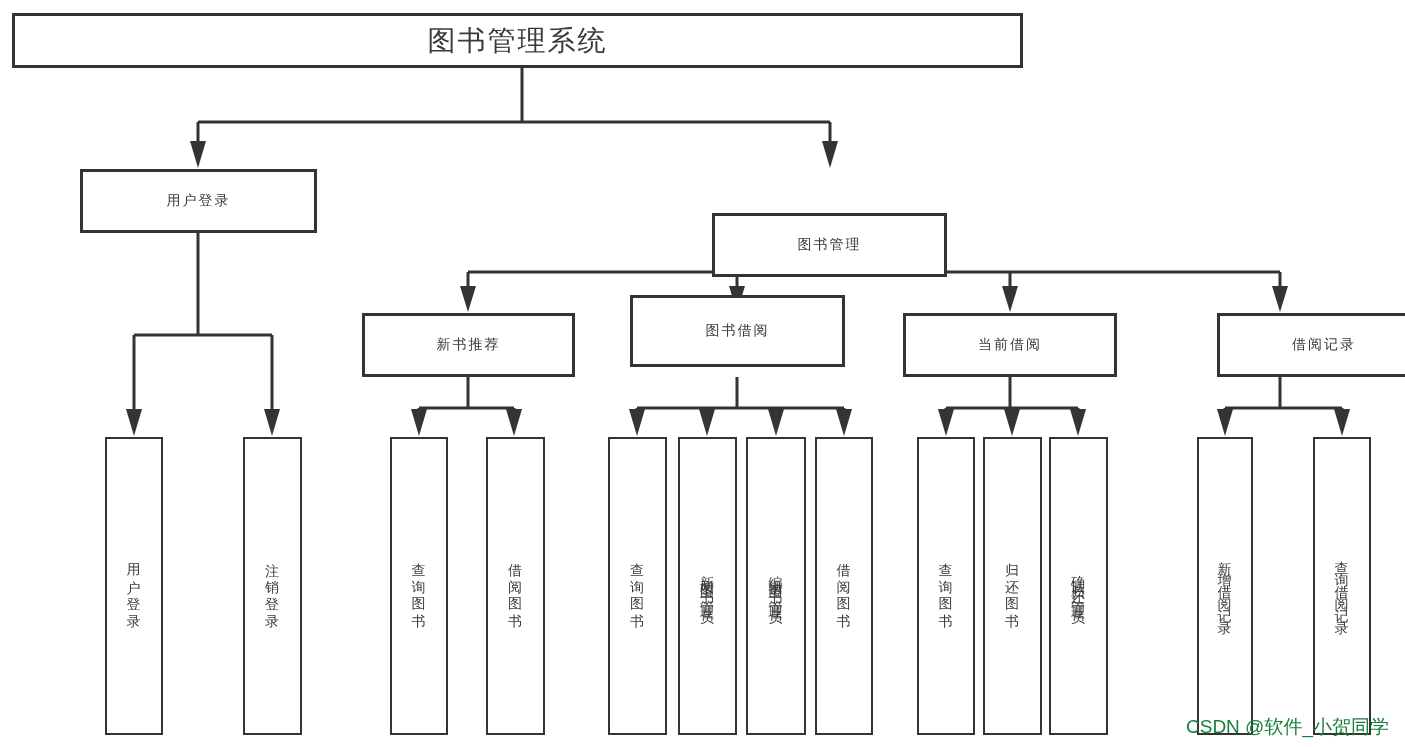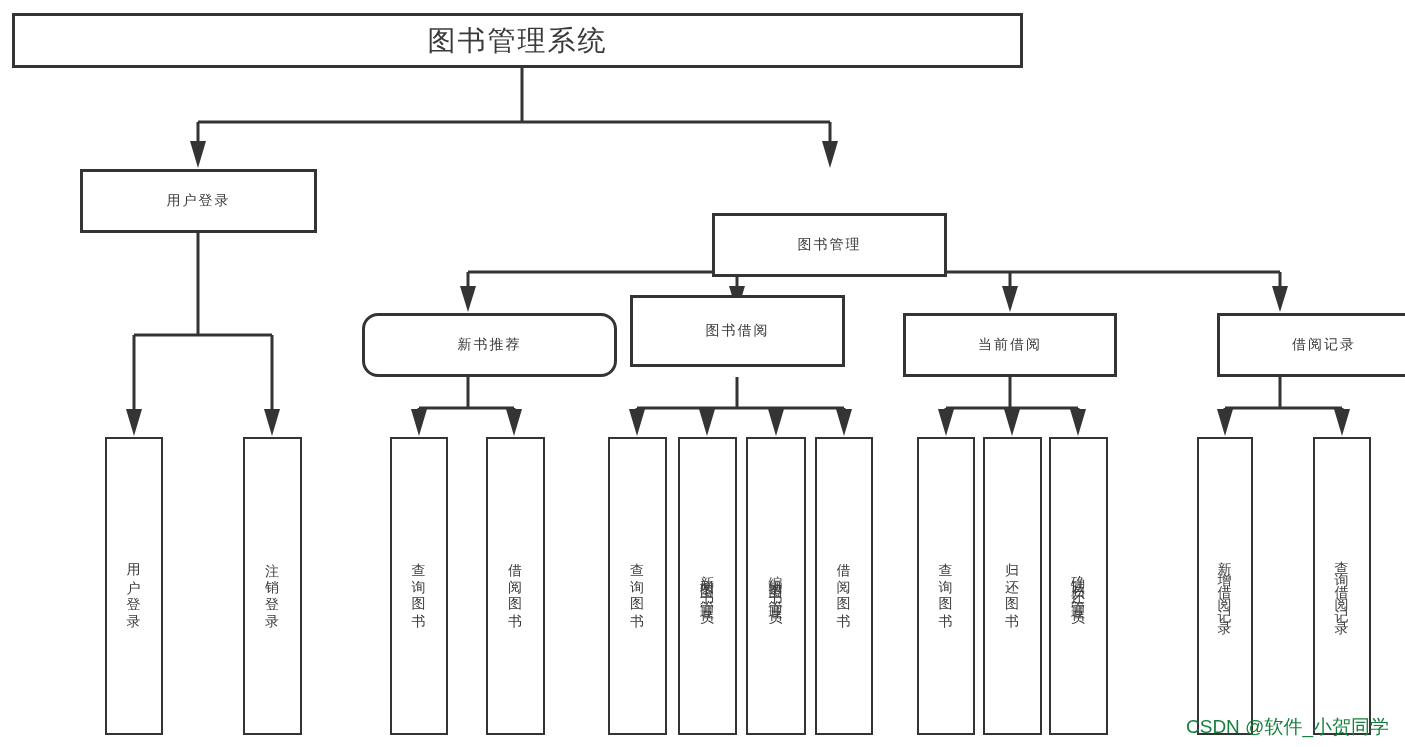--- a/index.html
+++ b/index.html
@@ -100,21 +100,21 @@
     <span>图书管理系统</span>
   </div>
 
   <div class="node lv2" style="left:80px;top:169px;width:237px;height:64px;">
     <span>用户登录</span>
   </div>
   <div class="node lv2" style="left:712px;top:169px;width:235px;height:64px;margin-top:44px;">
     <span>图书管理</span>
   </div>
 
-  <div class="node lv3" style="left:362px;top:313px;width:255px;height:64px;border-radius:16px;">
+  <div class="node lv3" style="left:362px;top:313px;width:213px;height:64px;">
     <span>新书推荐</span>
   </div>
   <div class="node lv3" style="left:630px;top:295px;width:215px;height:72px;">
     <span>图书借阅</span>
   </div>
   <div class="node lv3" style="left:903px;top:313px;width:214px;height:64px;text-align:center;">
     <span>当前借阅</span>
   </div>
   <div class="node lv3" style="left:1173px;top:313px;width:214px;height:64px;margin-left:44px;">
     <span>借阅记录</span>

